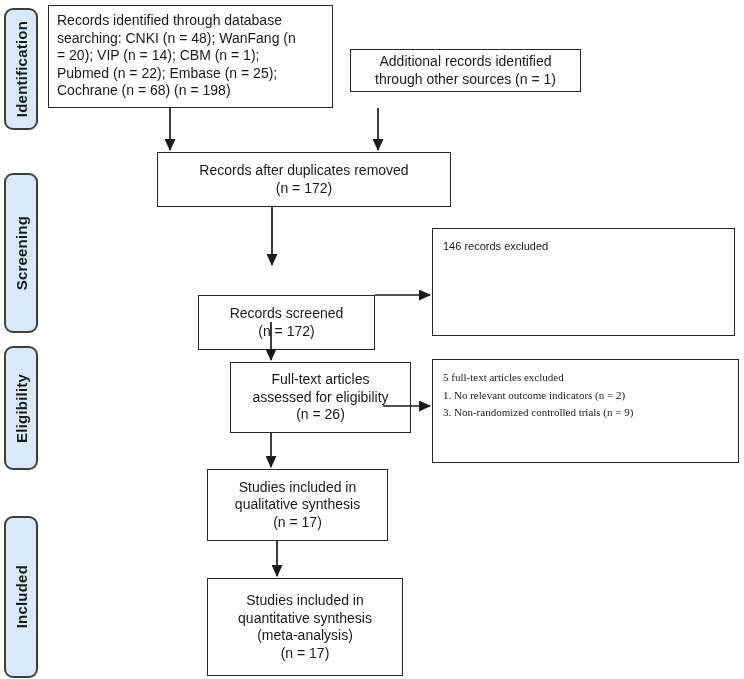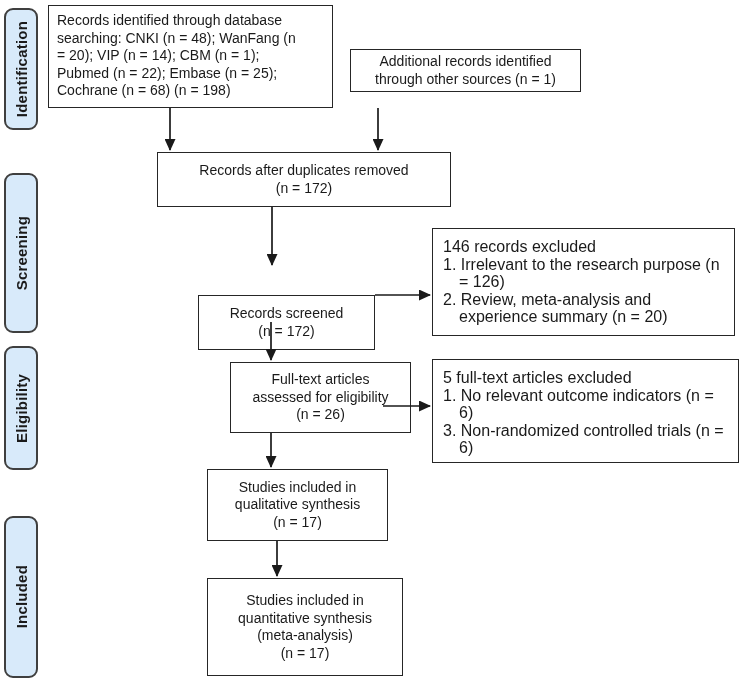--- a/index.html
+++ b/index.html
@@ -56,35 +56,35 @@
     text-align: center;
     white-space: pre-line;
     padding: 2px 4px;
   }
   .box.left {
     padding: 6px 8px;
     white-space: pre-line;
   }
   .box.list {
     padding: 9px 8px 6px 10px;
-    font-size: 16px;
+    font-size: 11px;
     line-height: 17.5px;
   }
   .box.list .li {
     padding-left: 16px;
     text-indent: -16px;
   }
 
   #box-db        { left: 48px;  top: 5px;   width: 285px; height: 103px; }
   #box-add       { left: 350px; top: 49px;  width: 231px; height: 43px;  }
   #box-dup       { left: 129px; top: 152px; width: 294px; height: 55px; margin-left: 28px;  }
   #box-scr       { left: 198px; top: 267px; width: 177px; height: 55px; margin-top: 28px;  }
   #box-scr-exc   { left: 432px; top: 228px; width: 303px; height: 108px; }
   #box-ft        { left: 202px; top: 362px; width: 181px; height: 71px; margin-left: 28px;  }
-  #box-ft-exc    { left: 432px; top: 359px; width: 307px; height: 104px; }
+  #box-ft-exc    { left: 432px; top: 359px; width: 307px; height: 104px; font-family: Liberation Serif, serif; }
   #box-qual      { left: 207px; top: 469px; width: 181px; height: 72px;  }
   #box-quant     { left: 207px; top: 578px; width: 196px; height: 98px;  }
 
   
   svg.arrows {
     position: absolute;
     inset: 0;
     width: 744px;
     height: 679px;
     pointer-events: none;
@@ -122,35 +122,31 @@
 through other sources (n = 1)</div>
 
   <div class="box center" id="box-dup">Records after duplicates removed
 (n = 172)</div>
 
   <div class="box center" id="box-scr">Records screened
 (n = 172)</div>
 
   <div class="box list" id="box-scr-exc">
     <div>146 records excluded</div>
-    <div>
-        <div class="li">1. Irrelevant to the research purpose (n = 126)</div>
-        <div class="li">2. Review, meta-analysis and experience summary (n = 20)</div>
-      </div>
   </div>
 
   <div class="box center" id="box-ft">Full-text articles
 assessed for eligibility
 (n = 26)</div>
 
   <div class="box list" id="box-ft-exc">
     <div>5 full-text articles excluded</div>
     <div>
-        <div class="li">1. No relevant outcome indicators (n = 6)</div>
-        <div class="li">3. Non-randomized controlled trials (n = 6)</div>
+        <div class="li">1. No relevant outcome indicators (n = 2)</div>
+        <div class="li">3. Non-randomized controlled trials (n = 9)</div>
       </div>
   </div>
 
   <div class="box center" id="box-qual">Studies included in
 qualitative synthesis
 (n = 17)</div>
 
   <div class="box center" id="box-quant">Studies included in
 quantitative synthesis
 (meta-analysis)

